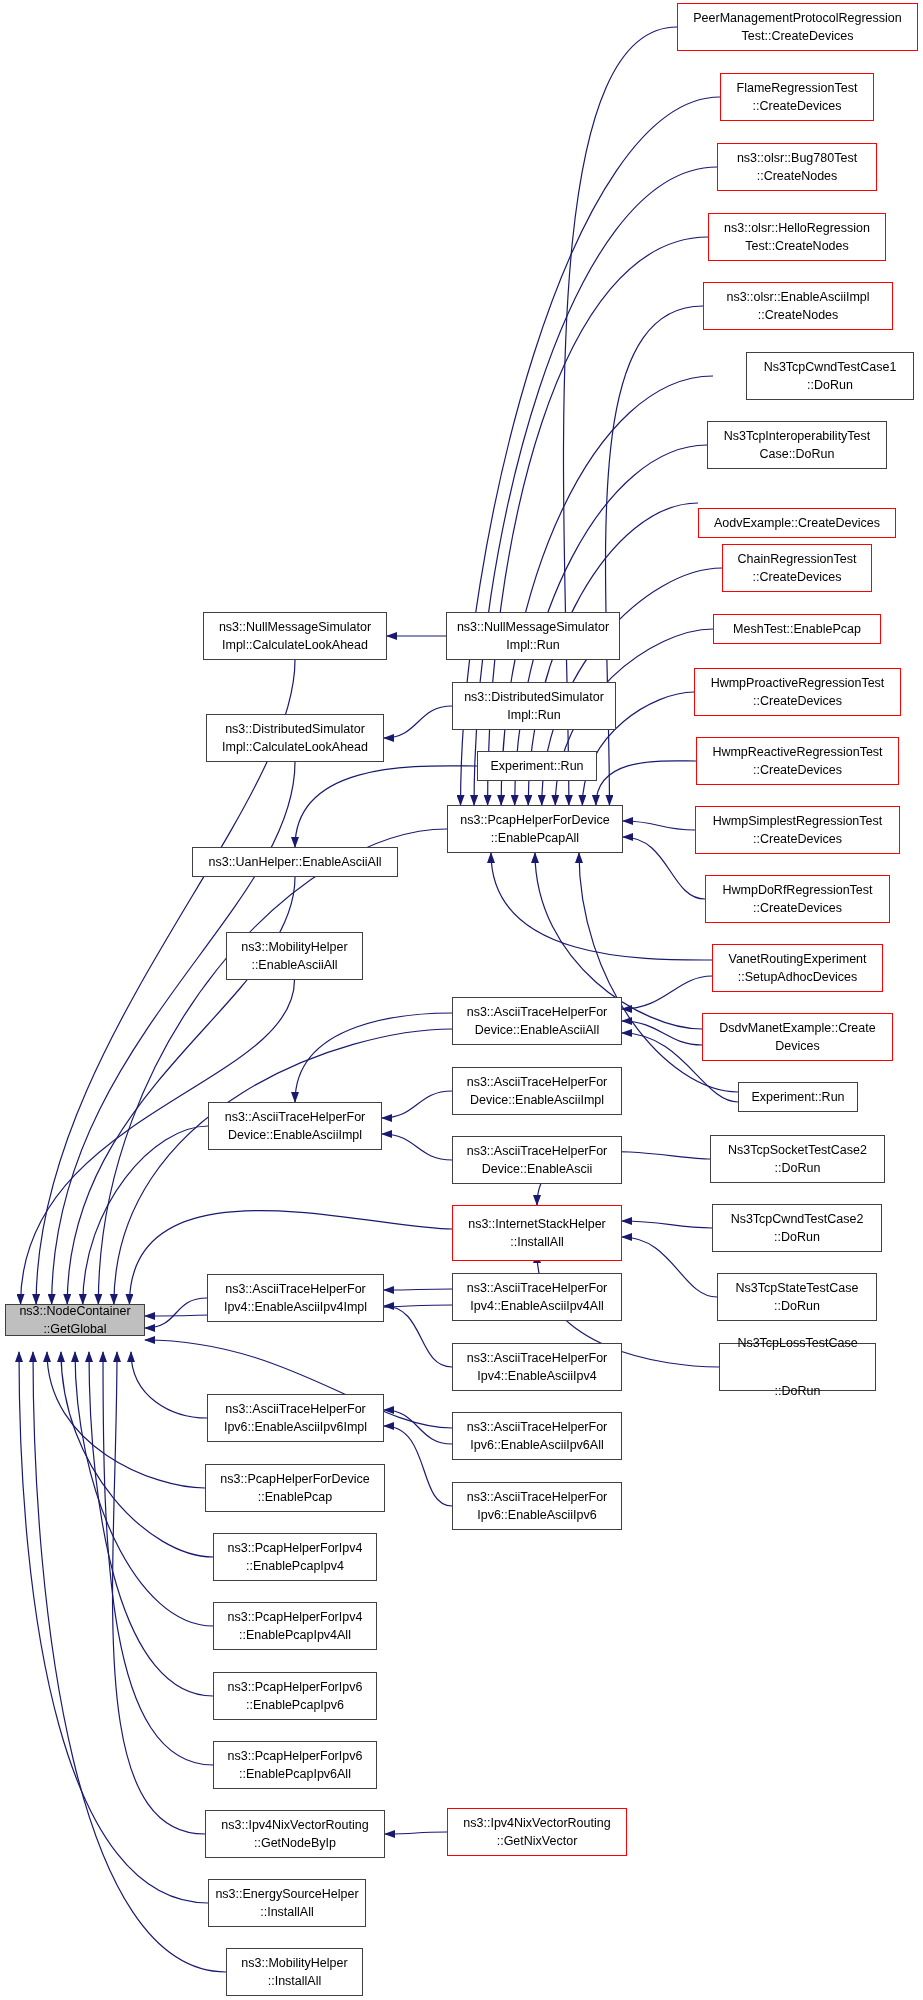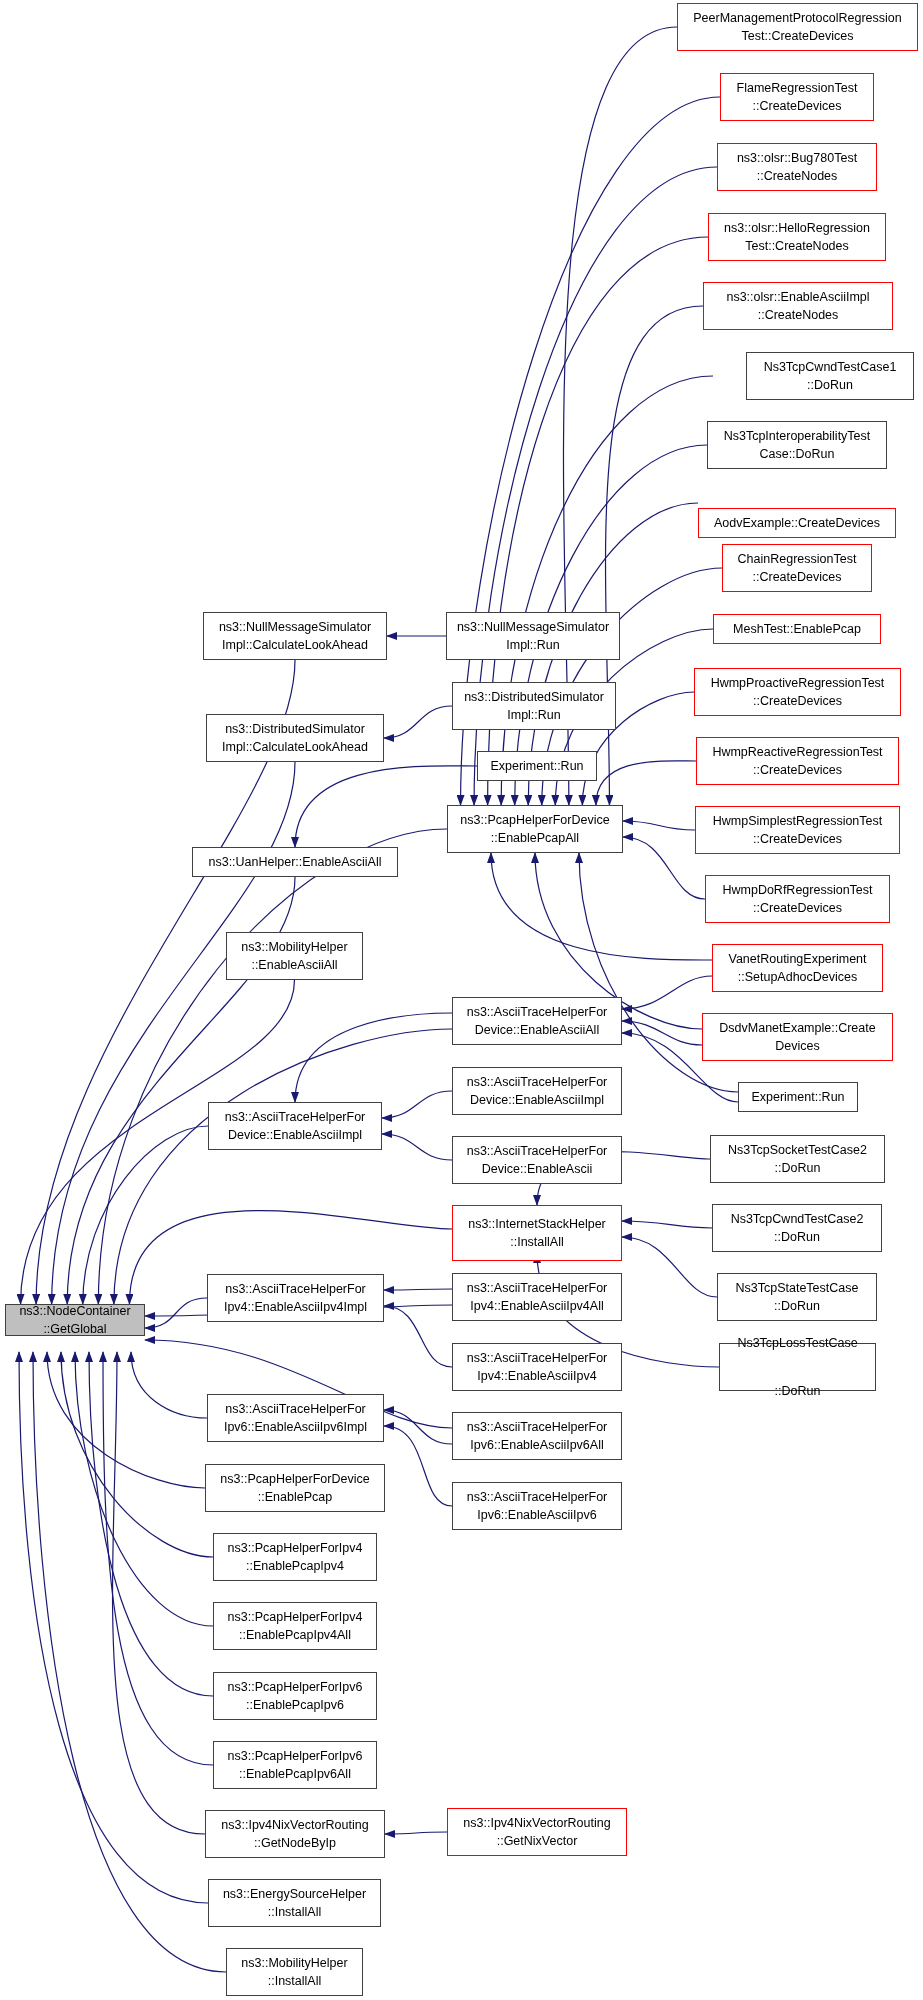--- a/index.html
+++ b/index.html
@@ -131,21 +131,21 @@
       <div>::EnablePcapIpv6</div>
     </div>
     <div class="node normal" style="left: 213px; top: 1741px; width: 164px; height: 48px;">
       <div>ns3::PcapHelperForIpv6</div>
       <div>::EnablePcapIpv6All</div>
     </div>
     <div class="node normal" style="left: 205px; top: 1810px; width: 180px; height: 48px;">
       <div>ns3::Ipv4NixVectorRouting</div>
       <div>::GetNodeByIp</div>
     </div>
-    <div class="node normal" style="left: 208px; top: 1879px; width: 173px; height: 48px;">
+    <div class="node normal" style="left: 208px; top: 1879px; width: 158px; height: 48px;">
       <div>ns3::EnergySourceHelper</div>
       <div>::InstallAll</div>
     </div>
     <div class="node normal" style="left: 226px; top: 1948px; width: 137px; height: 48px;">
       <div>ns3::MobilityHelper</div>
       <div>::InstallAll</div>
     </div>
     <div class="node normal" style="left: 446px; top: 612px; width: 174px; height: 48px;">
       <div>ns3::NullMessageSimulator</div>
       <div>Impl::Run</div>

